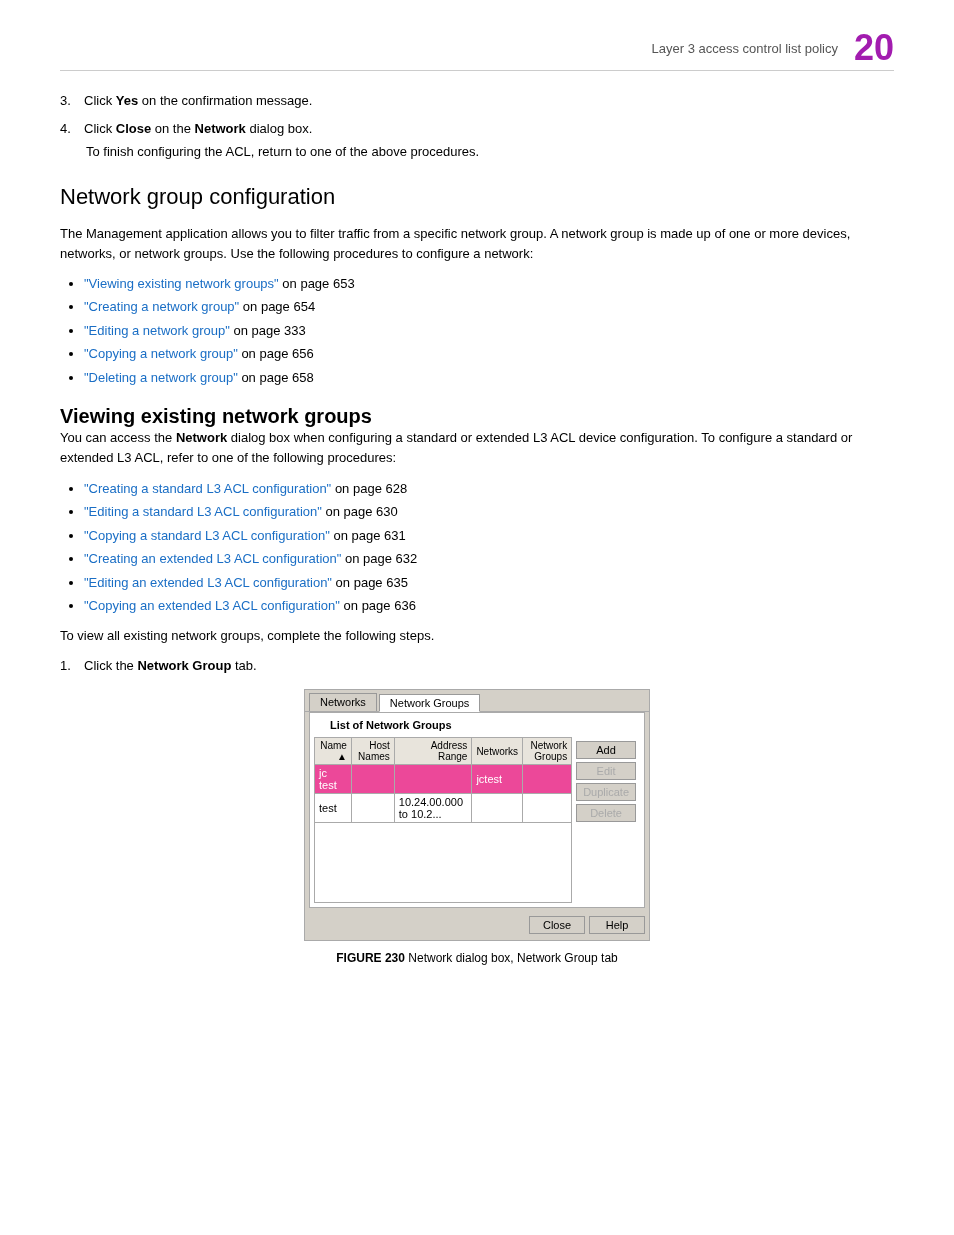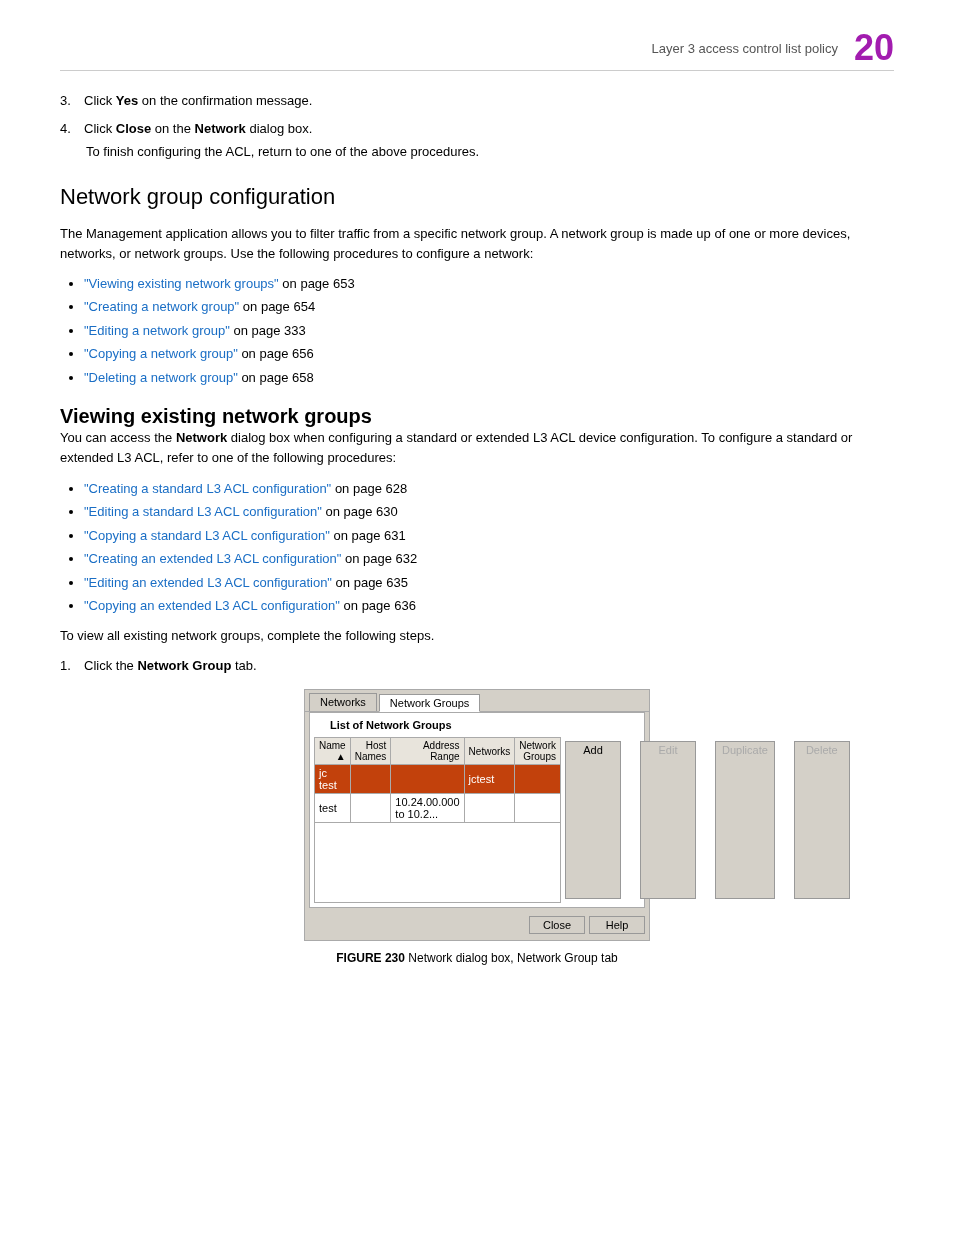--- a/index.html
+++ b/index.html
@@ -136,26 +136,27 @@
       font-weight: normal;
       font-size: 10px;
     }
     .dialog-table td {
       border: 1px solid #aaa;
       padding: 2px 4px;
       font-size: 11px;
       background: #fff;
     }
     .dialog-table tr.selected td {
-      background: #c2410c;
+      background: #ec4899;
       color: #fff;
     }
     .dialog-buttons-right {
       display: flex;
-      gap: 19px;
+      flex-direction: column;
+      gap: 3px;
       padding: 4px;
     }
     .dialog-btn {
       background: #d4d0c8;
       border: 1px solid #999;
       padding: 2px 6px;
       font-size: 11px;
       text-align: center;
       cursor: pointer;
       min-width: 56px;

